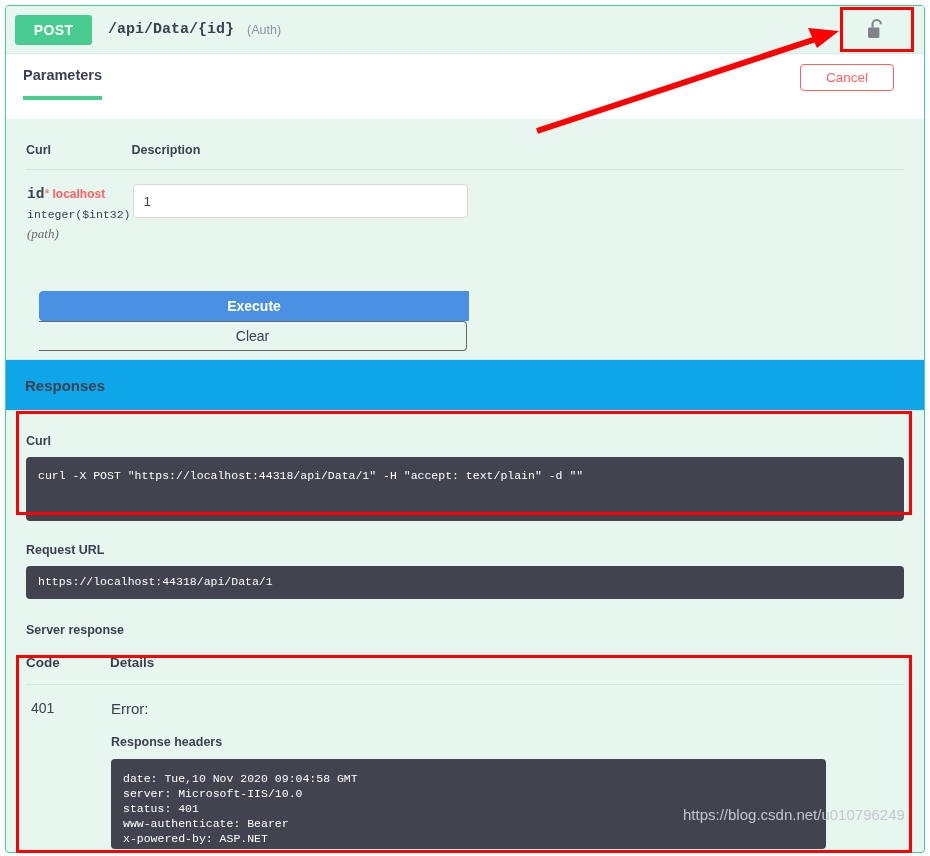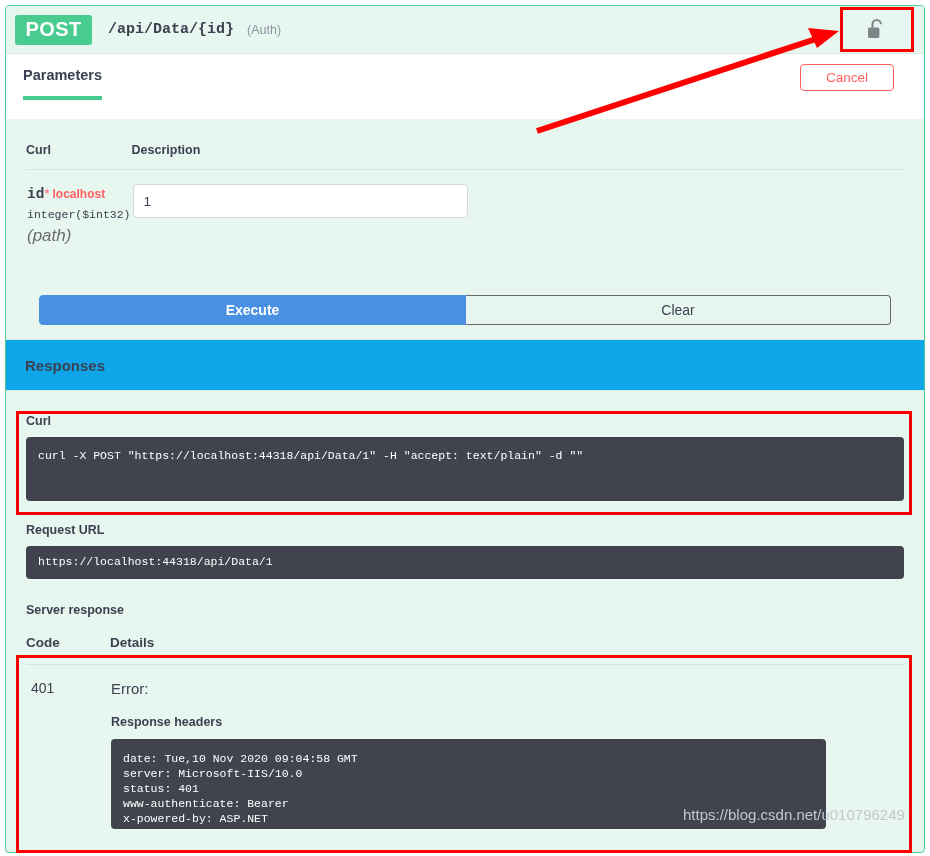--- a/index.html
+++ b/index.html
@@ -43,21 +43,21 @@
     align-items: center;
     padding: 0 8px 0 9px;
     box-sizing: border-box;
   }
   .op-method {
     width: 77px;
     height: 30px;
     background: #49cc90;
     border-radius: 3px;
     color: #ffffff;
-    font-size: 20px;
+    font-size: 14px;
     font-weight: bold;
     letter-spacing: 0.4px;
     display: flex;
     align-items: center;
     justify-content: center;
     flex: none;
   }
   .op-path {
     margin-left: 16px;
     font-family: "Liberation Mono", monospace;
@@ -161,22 +161,22 @@
   }
   .p-star { color: #ff6060; font-size: 13px; }
   .p-type {
     margin-top: 6px;
     font-size: 11.5px;
     font-family: "Liberation Mono", monospace;
     color: #3b4151;
   }
   .p-in {
     margin-top: 5px;
-    font-size: 17px;
-    font-family: Liberation Sans, sans-serif;
+    font-size: 13px;
+    font-family: Liberation Serif, serif;
     font-style: italic;
     color: #6b6b6b;
   }
   .p-input {
     width: 335px;
     height: 34px;
     border: 1px solid #d9d9d9;
     border-radius: 4px;
     background: #ffffff;
     font-size: 13.5px;
@@ -184,21 +184,22 @@
     padding: 0 10px;
     box-sizing: border-box;
     font-family: "Liberation Sans", sans-serif;
     outline: none;
   }
 
   
   .btn-row {
     display: flex;
     margin: 48px 13px 0 13px;
-    padding-bottom: 14px;
+    padding-bottom: 8px;
+    flex-direction: column;
   }
   .execute-btn {
     width: 430px;
     height: 30px;
     background: #4990e2;
     border: 1px solid #4990e2;
     border-radius: 4px 0 0 4px;
     color: #ffffff;
     font-size: 14px;
     font-weight: bold;

